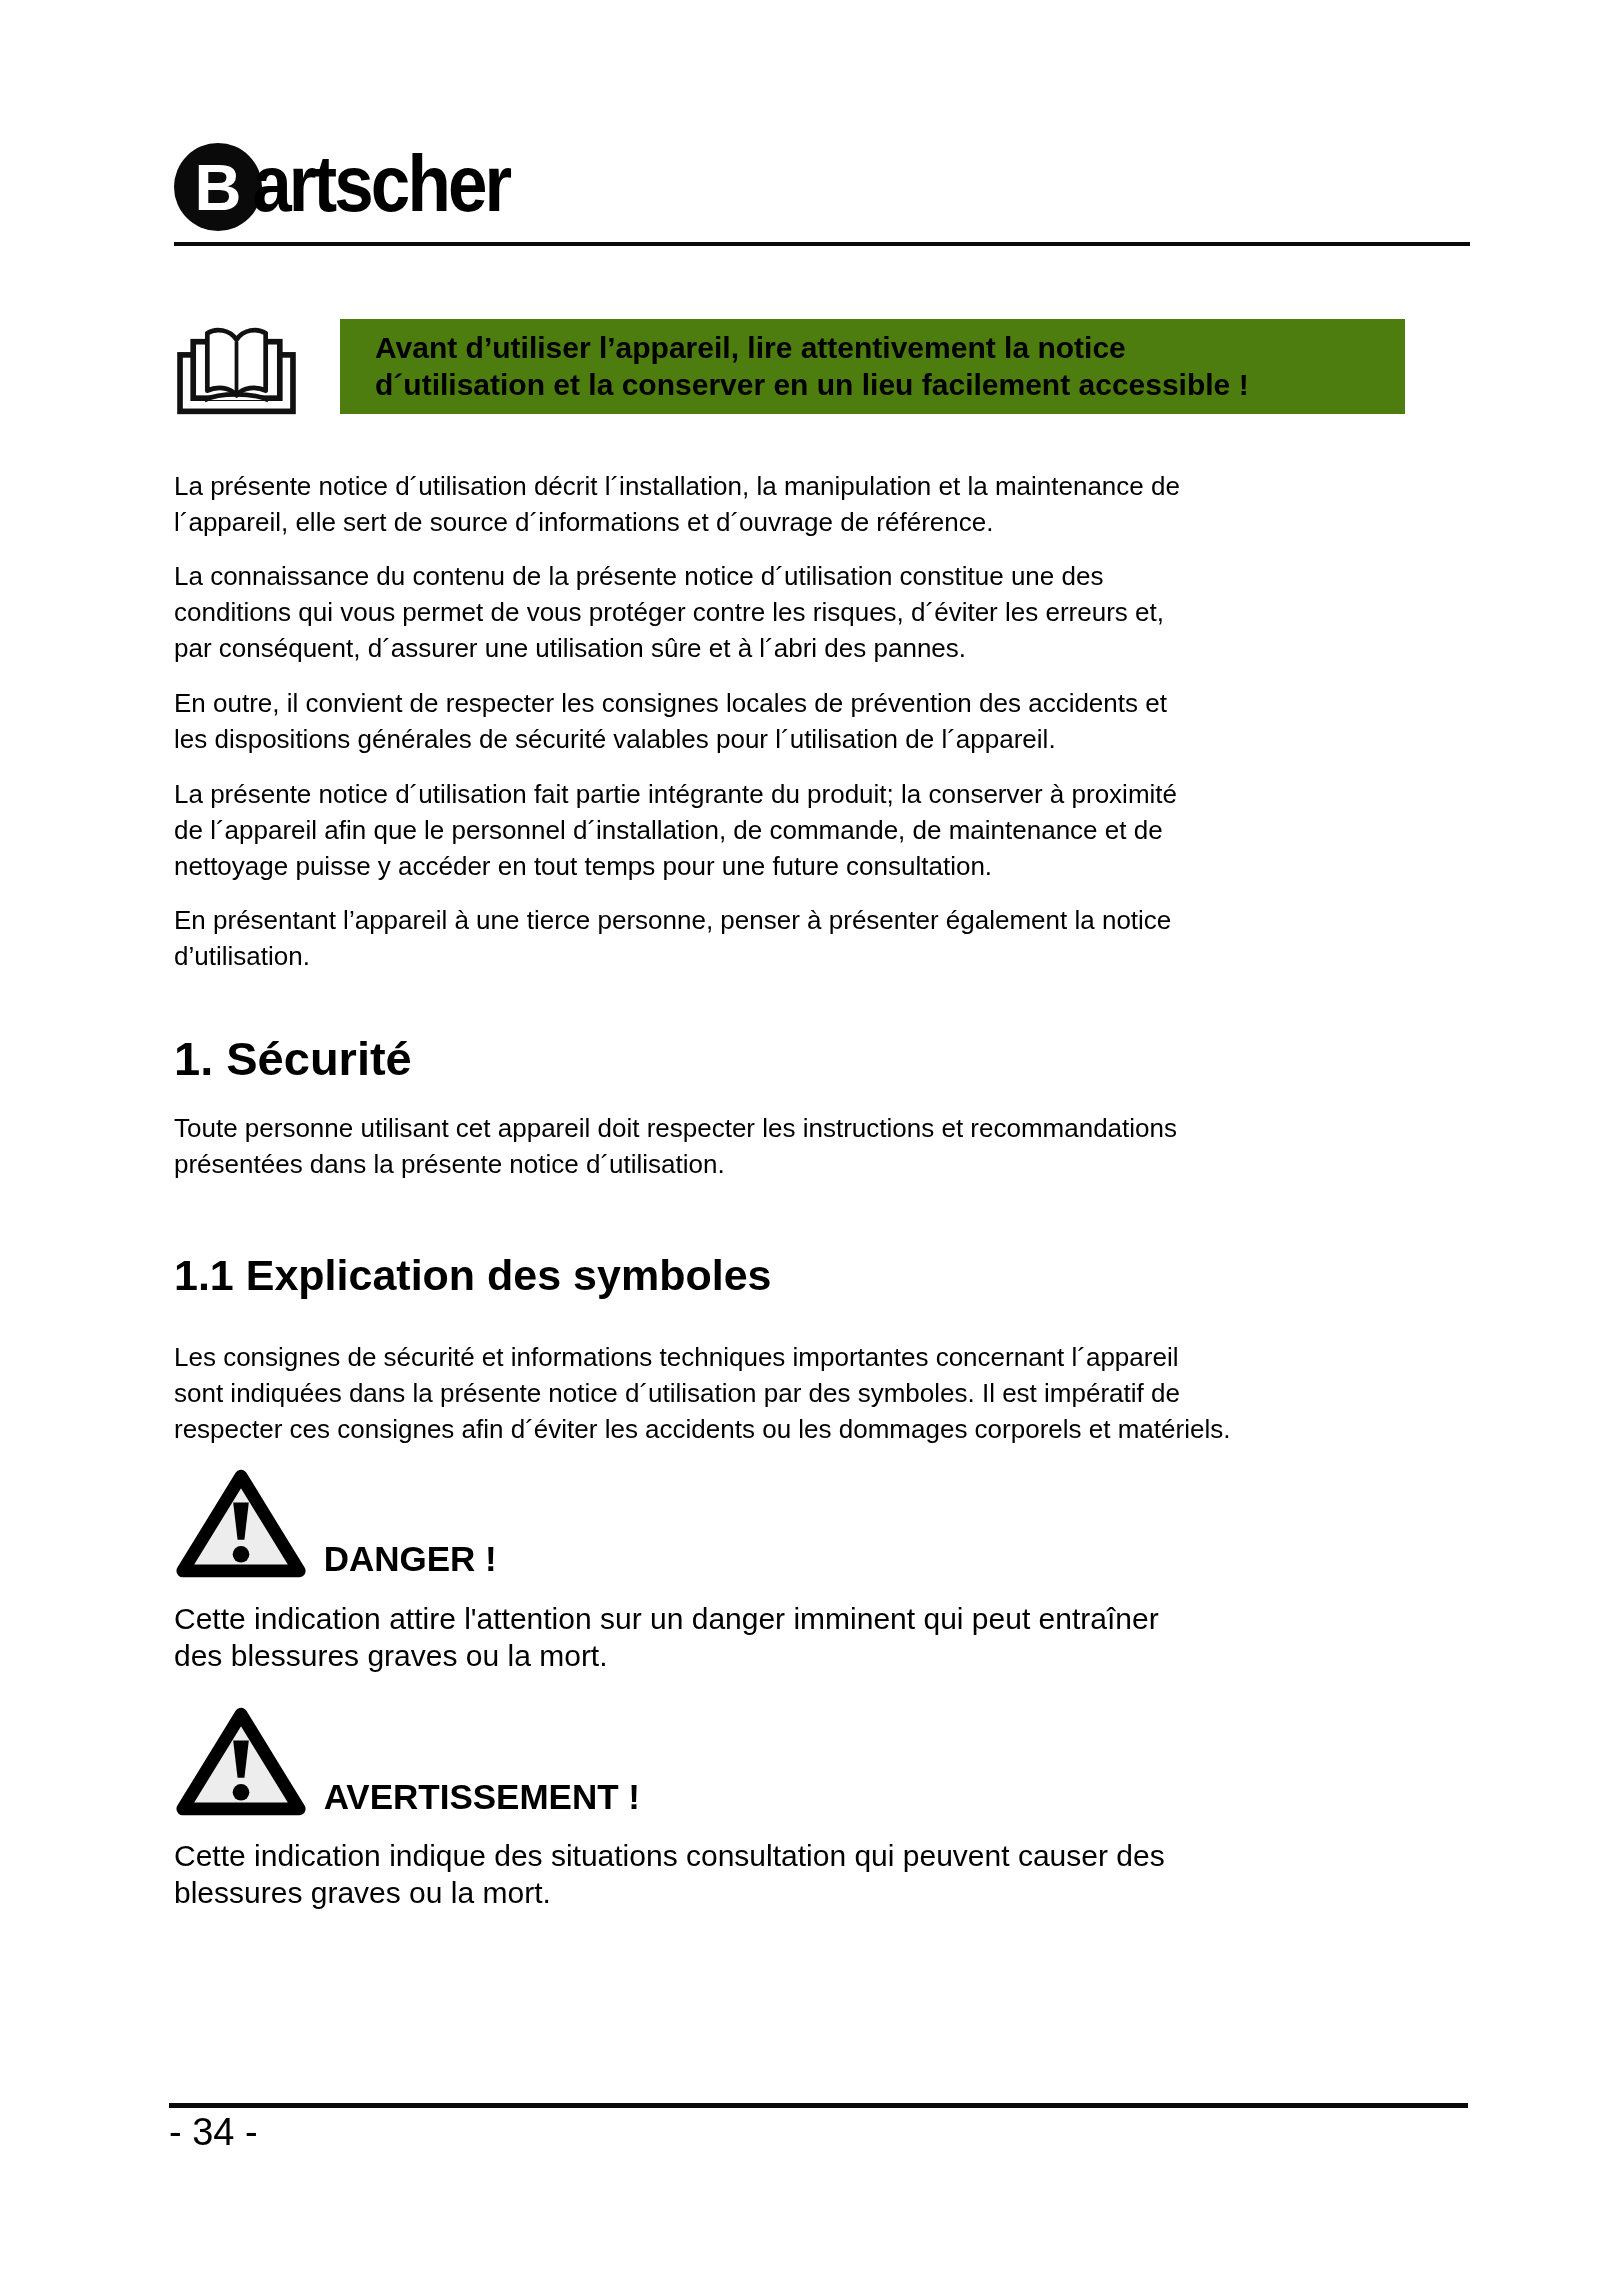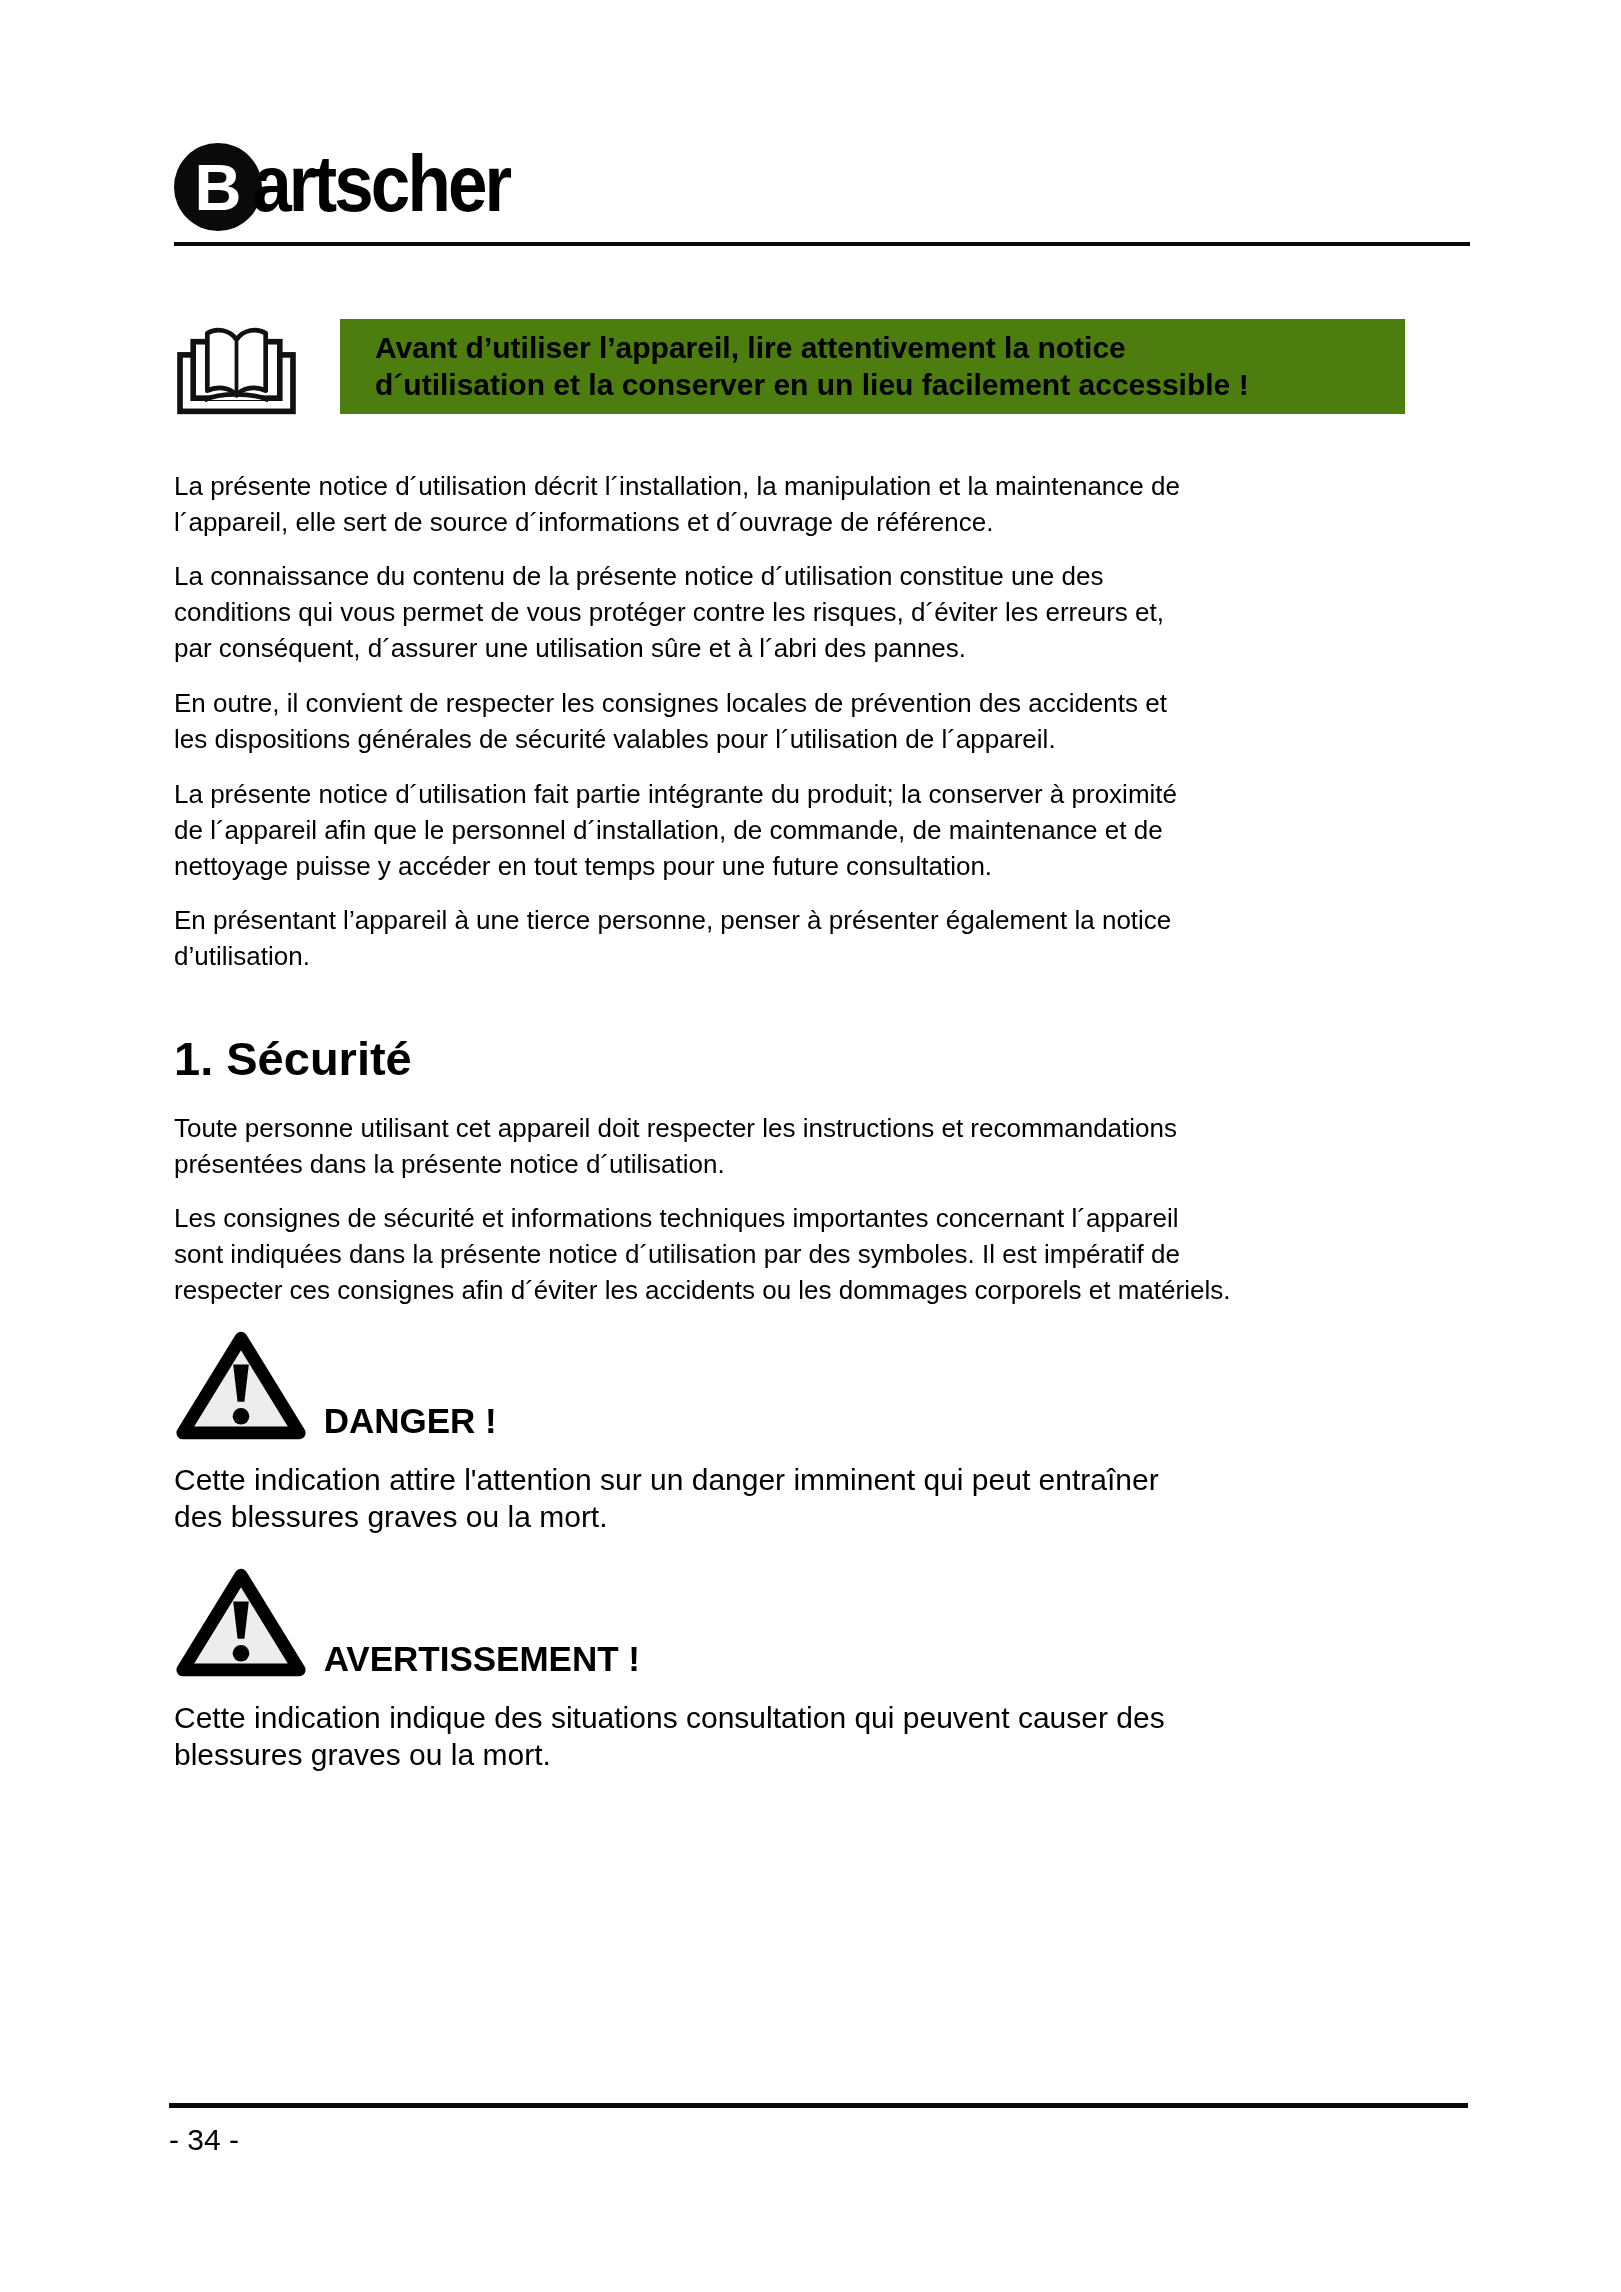--- a/index.html
+++ b/index.html
@@ -67,22 +67,22 @@
   }
   .warn-text{
     margin:19.6px 0 0 0;
     font-weight:normal;font-size:30px;line-height:37px;
     white-space:pre-line;
   }
   
   .footer{
     position:absolute;left:169px;right:153px;top:2103px;
     border-top:5.9px solid #0a0a0a;
-    padding-top:15px;
-    font-size:30px;
+    padding-top:3px;
+    font-size:38px;
   }
 </style>
 </head>
 <body>
 
 <div class="page">
 
   <div class="logo-row">
     <div class="logo-disc">
       <span>B</span>
@@ -117,20 +117,21 @@
 de l´appareil afin que le personnel d´installation, de commande, de maintenance et de
 nettoyage puisse y accéder en tout temps pour une future consultation.</p>
     <p class="para">En présentant l’appareil à une tierce personne, penser à présenter également la notice
 d’utilisation.</p>
   </div>
 
   <div class="h1">1. Sécurité</div>
   <p class="para">Toute personne utilisant cet appareil doit respecter les instructions et recommandations
 présentées dans la présente notice d´utilisation.</p>
 
+  <div class="h2">1.1 Explication des symboles</div>
   <p class="para">Les consignes de sécurité et informations techniques importantes concernant l´appareil
 sont indiquées dans la présente notice d´utilisation par des symboles. Il est impératif de
 respecter ces consignes afin d´éviter les accidents ou les dommages corporels et matériels.</p>
 
   <div class="warn-head">
     <svg class="warn-triangle" viewBox="0 0 137 115" aria-hidden="true">
       <path d="M68.5 9 L128 106 H9 Z" fill="#ededed" stroke="#000" stroke-width="13" stroke-linejoin="round"></path>
       <path d="M60.5 36 h16 l-4.5 38 h-7 z" fill="#000"></path>
       <circle cx="68.5" cy="89" r="8.5" fill="#000"></circle>
     </svg>

